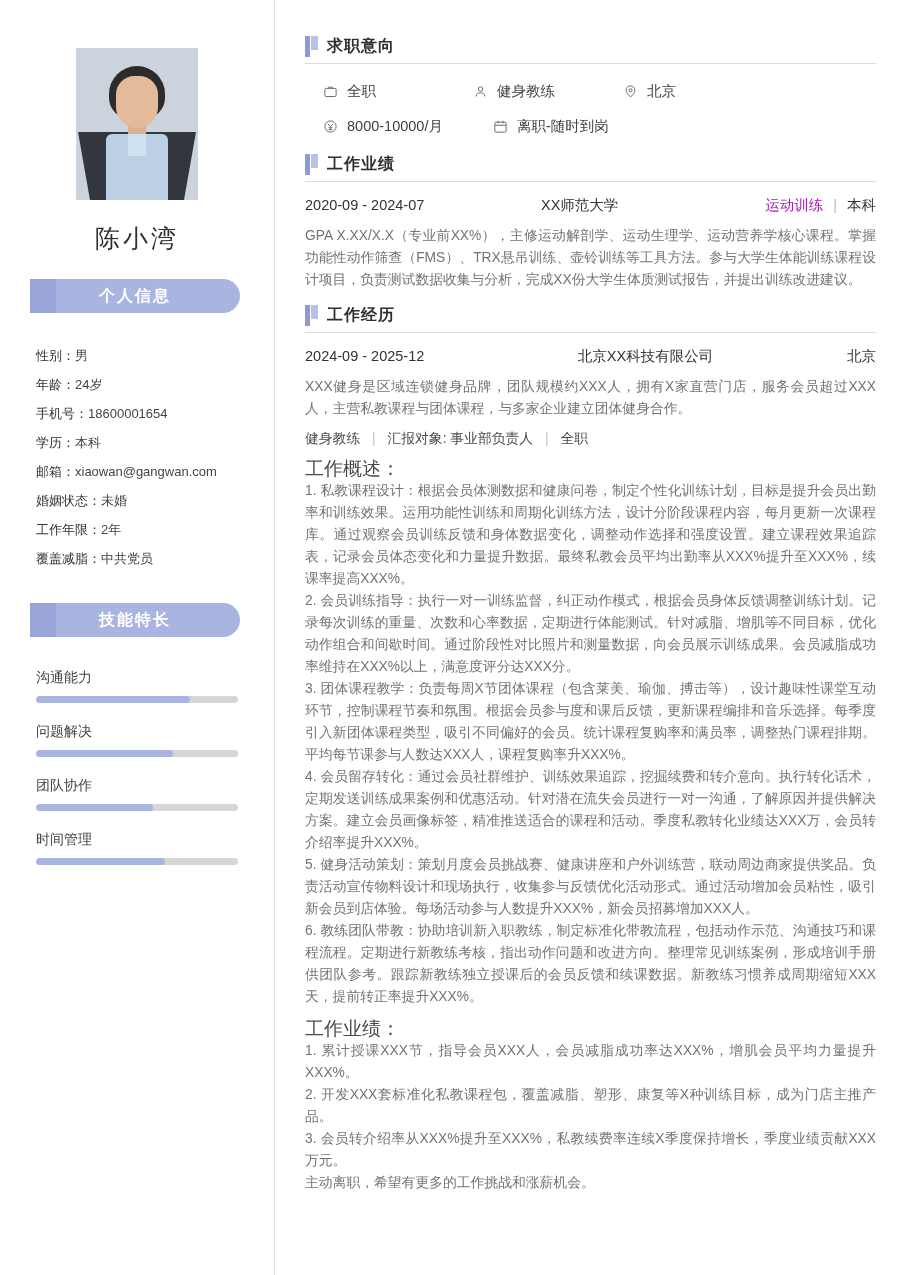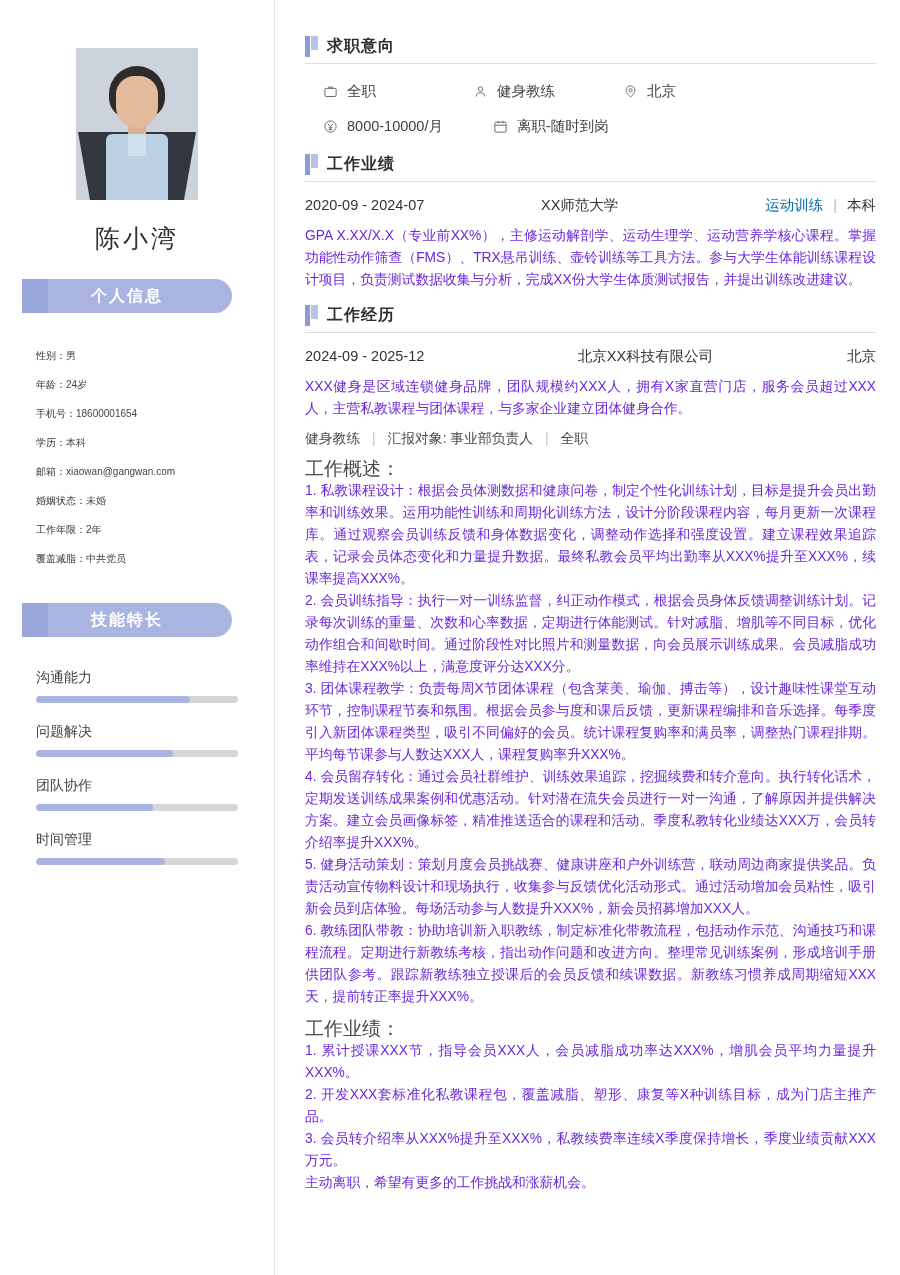--- a/index.html
+++ b/index.html
@@ -47,21 +47,21 @@
     font-size: 25px;
     letter-spacing: 3px;
     color: #2f2f2f;
     margin-top: 22px;
     margin-bottom: 24px;
   }
 
   .lsection-title {
     position: relative;
     height: 44px;
-    margin: 0 0 14px 0;
+    margin: 0 0 14px 8px;
   }
   .lsection-title .bar {
     position: absolute;
     left: 22px;
     top: 0;
     width: 210px;
     height: 34px;
     background: #aab4e0;
     border-radius: 0 17px 17px 0;
   }
@@ -83,21 +83,21 @@
     line-height: 34px;
     text-align: center;
     color: #ffffff;
     font-size: 16px;
     letter-spacing: 2px;
     font-weight: bold;
   }
 
   .info-list { padding: 4px 0 0 36px; }
   .info-list .row {
-    font-size: 10px;
+    font-size: 13px;
     color: #444;
     line-height: 29px;
     white-space: nowrap;
   }
   .info-list .row .k { color: #333; }
   .info-list .row .v { color: #444; }
 
   .skills { padding: 8px 36px 0 36px; }
   .skill { margin-bottom: 20px; }
   .skill .label { font-size: 14px; color: #444; margin-bottom: 9px; }
@@ -133,27 +133,27 @@
     color: #6d6d6d;
   }
   .ico svg { width: 15px; height: 15px; display: block; }
 
   .edu-row, .job-row {
     display: flex; align-items: baseline; font-size: 14.5px; color: #333;
     margin-bottom: 10px;
   }
   .edu-date { width: 190px; flex: 0 0 190px; }
   .edu-school { flex: 1; text-align: left; padding-left: 46px; }
-  .edu-major { margin-right: 10px; color: #0369a1; }
+  .edu-major { margin-right: 10px; color: #a21caf; }
   .edu-sep { color: #bbb; margin-right: 10px; }
   .edu-degree { color: #333; }
   .edu-right { display: flex; align-items: baseline; }
 
   .para {
-    font-size: 13.8px; line-height: 22px; color: #6d28d9;
+    font-size: 13.8px; line-height: 22px; color: #737373;
     text-align: justify; margin: 0 0 10px 0;
   }
   .job-date { width: 190px; flex: 0 0 190px; }
   .job-company { flex: 1; text-align: center; }
   .job-city { width: 80px; text-align: right; flex: 0 0 80px; }
 
   .meta-row { font-size: 13.8px; color: #4a4a4a; margin: 10px 0 10px 0; }
   .meta-sep { color: #c4c4c4; margin: 0 8px; }
 
   .block-title { font-size: 19px; color: #4a4a4a; line-height: 22px; margin-top: 6px; }

